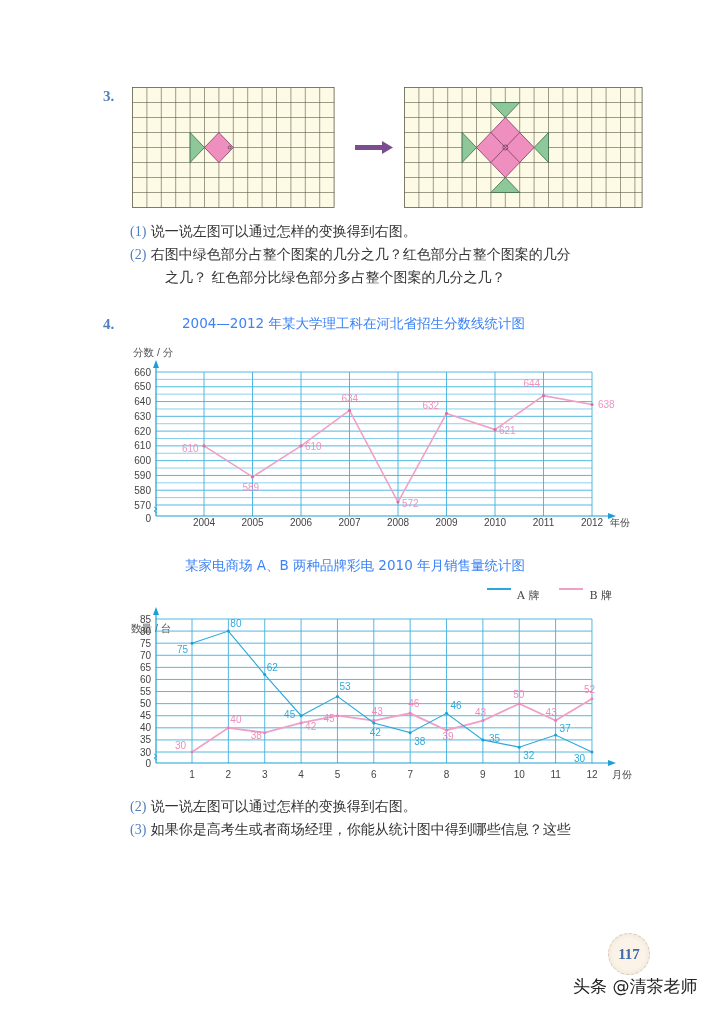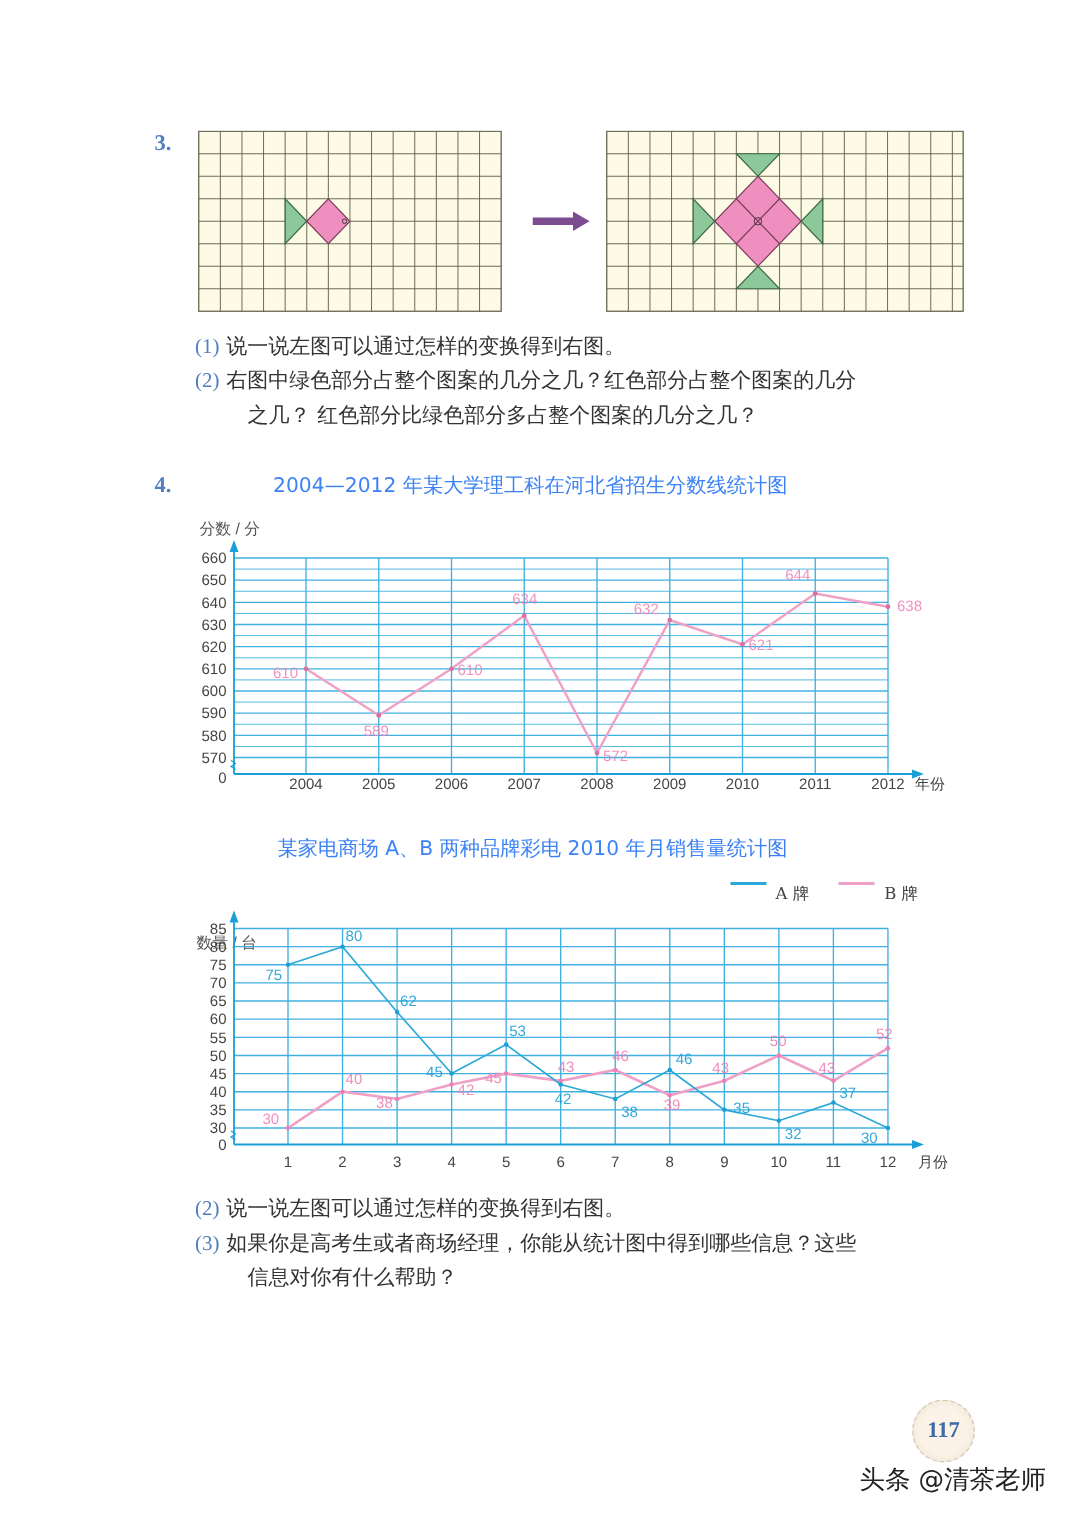--- a/index.html
+++ b/index.html
@@ -299,21 +299,18 @@
 
 <div class="abs para" style="left:130px;top:795px;width:530px;">
   <div>
     <span class="pidx">(2)</span>
     <span>说一说左图可以通过怎样的变换得到右图。</span>
   </div>
   <div>
     <span class="pidx">(3)</span>
     <span>如果你是高考生或者商场经理，你能从统计图中得到哪些信息？这些</span>
   </div>
-  <div style="padding-left:35px;">
-    <span>信息对你有什么帮助？</span>
-  </div>
 </div>
 
 <div class="abs pagebadge" style="left:608px;top:933px;">
   <span>117</span>
 </div>
 <div class="abs wm" style="left:573px;top:975px;">头条 @清茶老师</div>
 
 </body></html>

